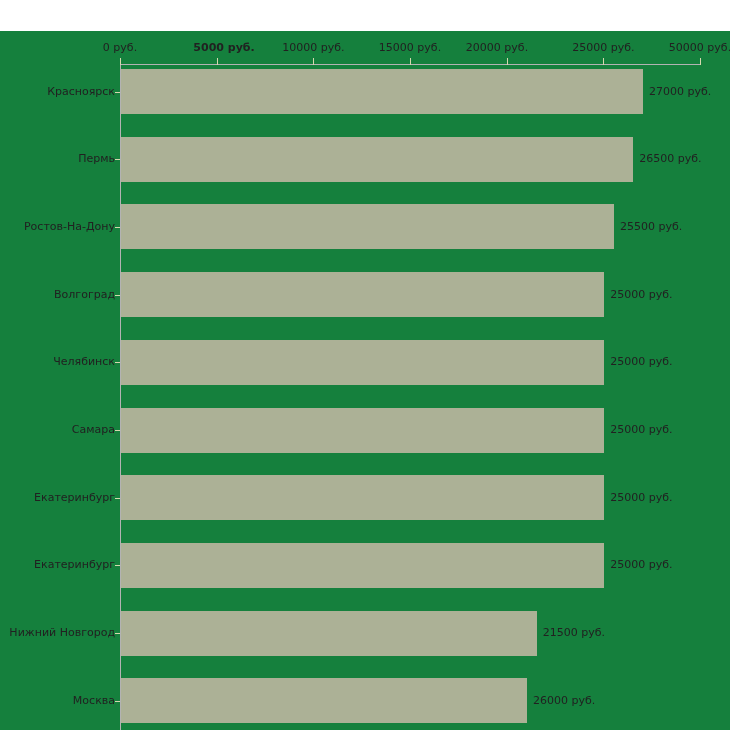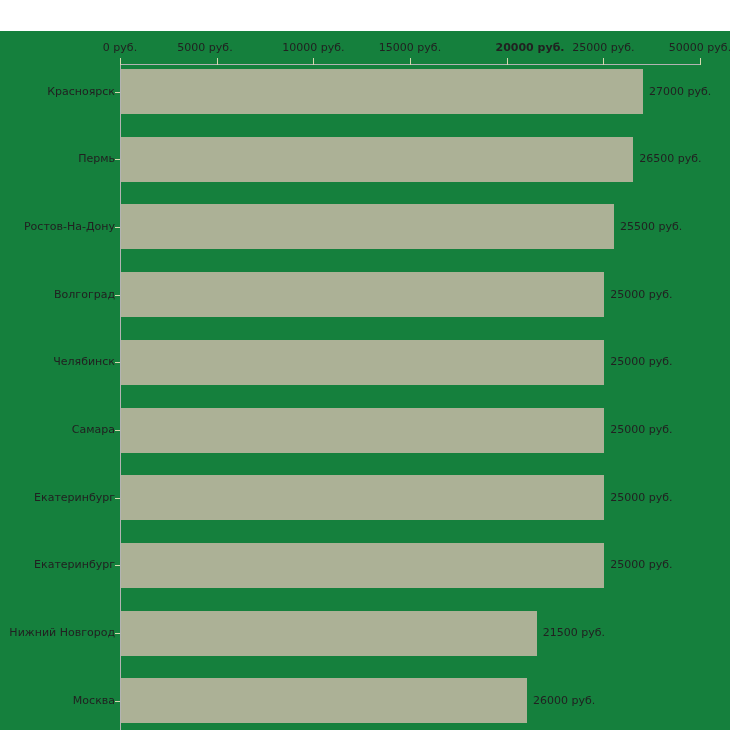--- a/index.html
+++ b/index.html
@@ -51,27 +51,27 @@
 </style>
 </head>
 <body>
 
 <div class="stage" id="chart">
   <div class="axis-line" id="x-axis-line" style="left: 120px; top: 33px; width: 581px; height: 1px; background: rgb(179, 179, 179);"></div>
   <div class="axis-line" id="y-axis-line" style="left: 120px; top: 33px; width: 1px; height: 668px; background: rgb(179, 179, 179);"></div>
 <div class="x-tick" style="left: 120px; top: 27px; background: rgb(214, 216, 174);"></div>
     <div class="x-tick-label" style="left: 120px; color: rgb(33, 33, 33);">0 руб.</div>
     <div class="x-tick" style="left: 216.667px; top: 27px; background: rgb(214, 216, 174);"></div>
-    <div class="x-tick-label" style="left: 205px; color: rgb(33, 33, 33);">5000 руб.</div>
+    <div class="x-tick-label" style="left: 224px; color: rgb(33, 33, 33); font-weight: bold;">5000 руб.</div>
     <div class="x-tick" style="left: 313.333px; top: 27px; background: rgb(214, 216, 174);"></div>
     <div class="x-tick-label" style="left: 313.333px; color: rgb(33, 33, 33);">10000 руб.</div>
     <div class="x-tick" style="left: 410px; top: 27px; background: rgb(214, 216, 174);"></div>
     <div class="x-tick-label" style="left: 410px; color: rgb(33, 33, 33); text-align: right;">15000 руб.</div>
     <div class="x-tick" style="left: 506.667px; top: 27px; background: rgb(214, 216, 174);"></div>
-    <div class="x-tick-label" style="left: 530px; color: rgb(33, 33, 33); font-weight: bold;">20000 руб.</div>
+    <div class="x-tick-label" style="left: 497px; color: rgb(33, 33, 33);">20000 руб.</div>
     <div class="x-tick" style="left: 603.333px; top: 27px; background: rgb(214, 216, 174);"></div>
     <div class="x-tick-label" style="left: 603.333px; color: rgb(33, 33, 33);">25000 руб.</div>
     <div class="x-tick" style="left: 700px; top: 27px; background: rgb(214, 216, 174);"></div>
     <div class="x-tick-label" style="left: 700px; color: rgb(33, 33, 33);">50000 руб.</div>
     <div class="cat-label" style="top: 53.5px; color: rgb(33, 33, 33);">Красноярск</div>
     <div class="cat-tick" style="left: 115px; top: 60.5px; background: rgb(214, 216, 174);"></div>
     <div class="bar" style="left: 121px; top: 38px; width: 522px; background: rgb(172, 177, 150);"></div>
     <div class="bar-value" style="left: 649px; top: 53.5px; color: rgb(33, 33, 33);">27000 руб.</div>
     <div class="cat-label" style="top: 121.2px; color: rgb(33, 33, 33);">Пермь</div>
     <div class="cat-tick" style="left: 115px; top: 128.2px; background: rgb(214, 216, 174);"></div>

